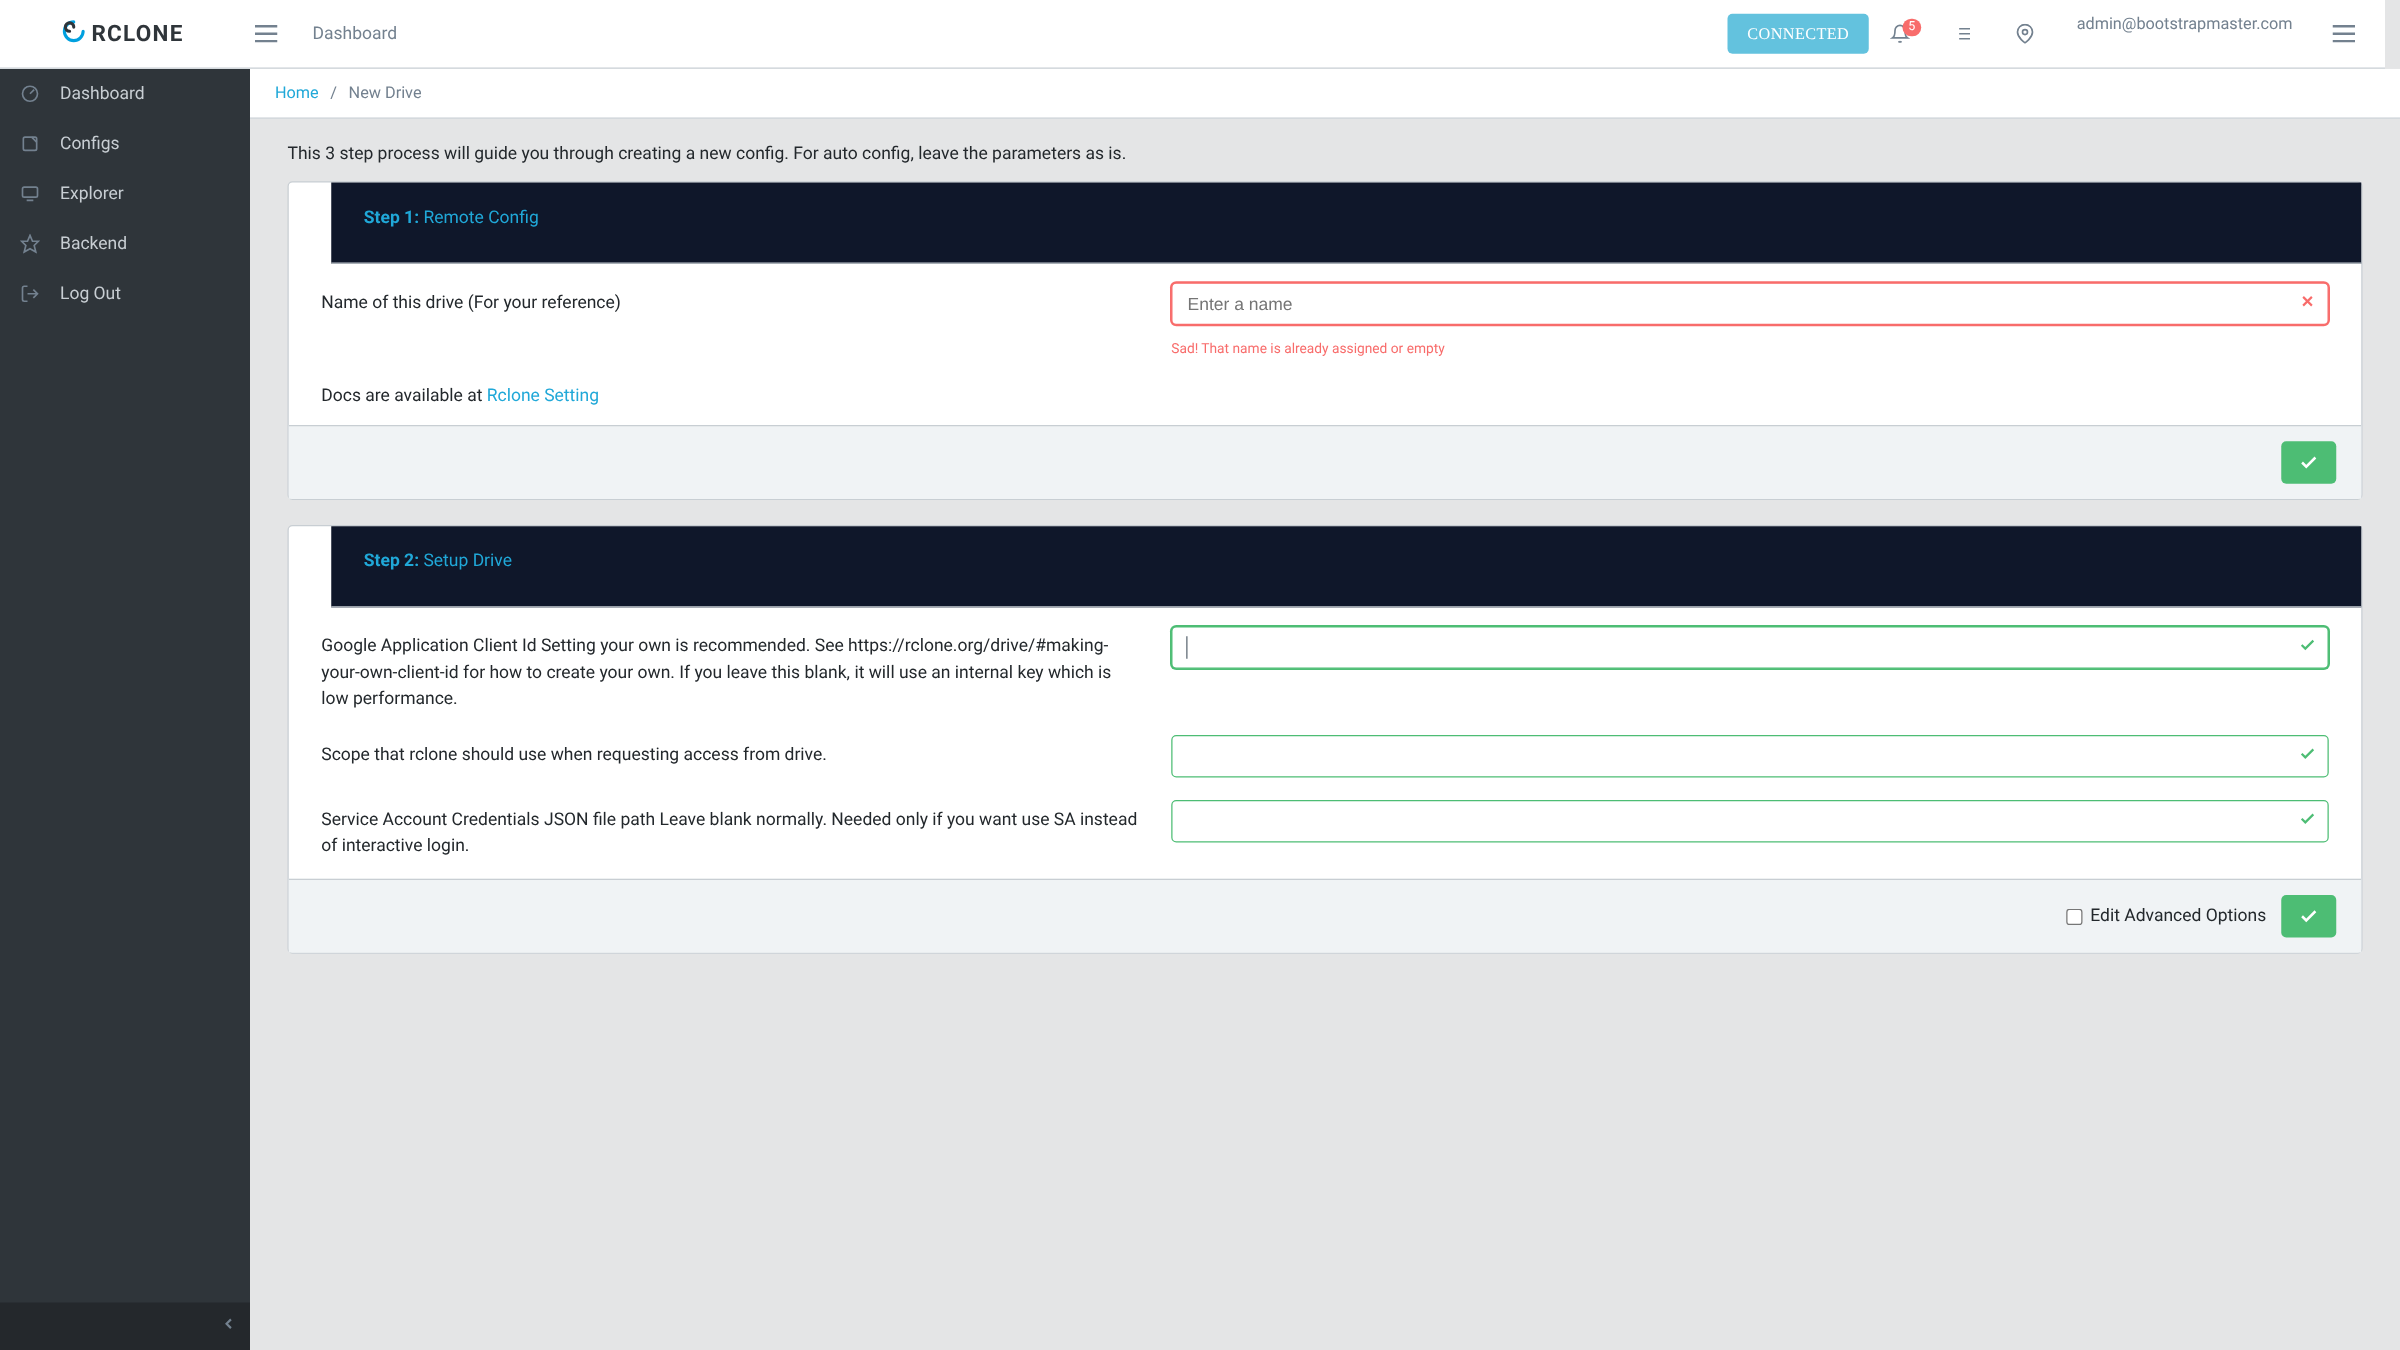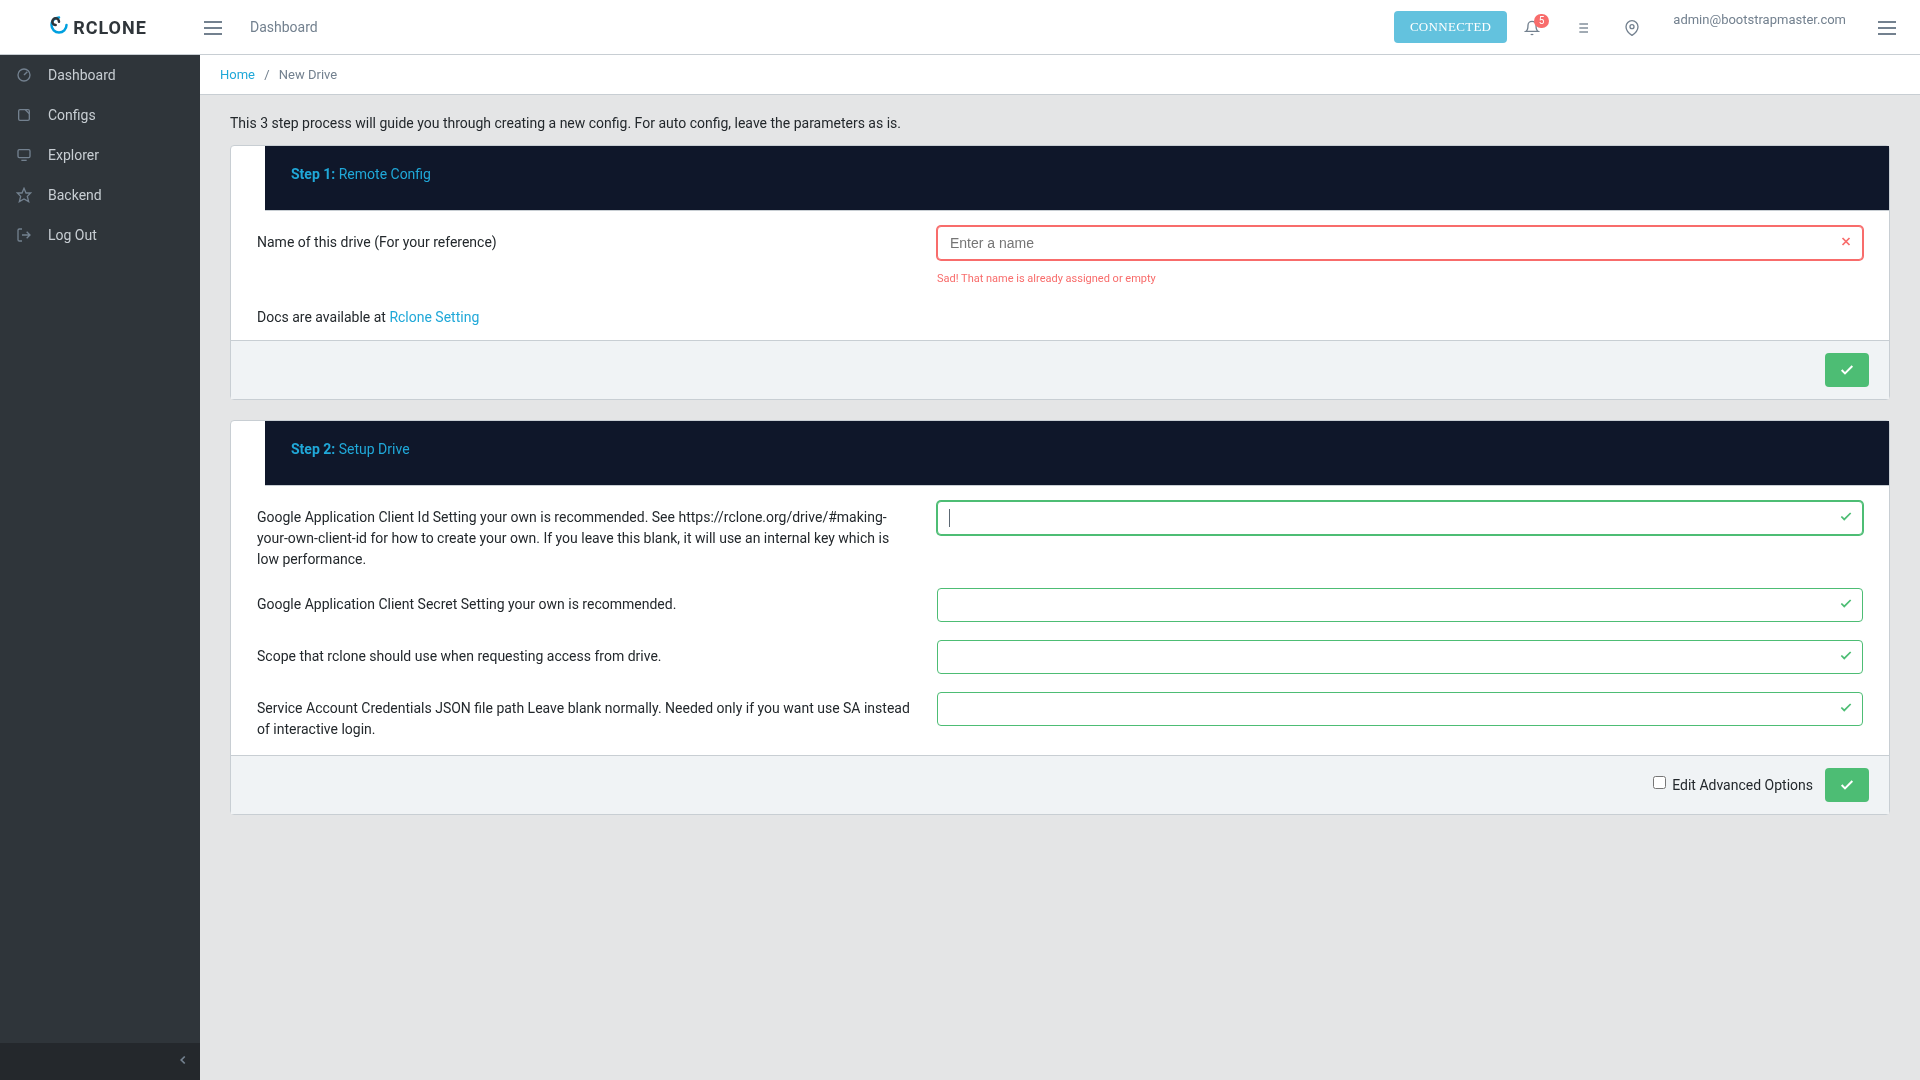--- a/index.html
+++ b/index.html
@@ -1,21 +1,21 @@
 <!DOCTYPE html>
 <html><head>
 <meta charset="utf-8">
 <style>
   * { box-sizing: border-box; margin: 0; padding: 0; }
   html, body { width: 1920px; height: 1080px; font-family: -apple-system, BlinkMacSystemFont, "Segoe UI", Roboto, "Helvetica Neue", Arial, sans-serif; font-size: 14px; color: #23282c; background: #e4e5e6; }
   a { text-decoration: none; }
 
   
   .app-header {
-    position: fixed; top: 0; left: 0; right: 0;
+    position: fixed; top: 0; left: 0; right: 12px;
     height: 55px; background: #fff; border-bottom: 1px solid #c8ced3;
     display: flex; align-items: center; padding: 0 8px; z-index: 10;
   }
   .brand { width: 180px; display: flex; align-items: center; justify-content: center; }
   .brand-logo { display: flex; align-items: center; font-weight: 700; font-size: 18px; letter-spacing: 1px; color: #2f353a; }
   .brand-logo .swirl { color: #00a0df; margin-right: 4px; font-size: 20px; }
   .hamburger { width: 50px; text-align: center; color: #73818f; cursor: pointer; }
   .hamburger svg { vertical-align: middle; }
   .nav-text { color: #73818f; padding: 0 12px; }
   .header-spacer { flex: 1; }
@@ -78,21 +78,21 @@
   .select-input { padding: 10px 12px; font-size: 15px; }
 
   .docs-line { color: #23282c; }
   .docs-line a { color: #20a8d8; }
 
   .btn-success {
     background: #4dbd74; color: #fff; border: none; border-radius: 4px;
     padding: 8px 14px; cursor: pointer; display: inline-flex; align-items: center; justify-content: center;
     min-width: 44px; height: 34px;
   }
-  .checkbox-row { display: inline-flex; align-items: flex-start; gap: 6px; color: #23282c; font-size: 14px; }
+  .checkbox-row { display: inline-flex; align-items: flex-end; gap: 6px; color: #23282c; font-size: 14px; }
   .checkbox-row input { transform: translateY(-1px); }
 
   .cursor-line {
     position: absolute; left: 12px; top: 8px; width: 1px; height: 18px; background: #5c6873;
   }
 </style>
 </head>
 <body>
 
 <header class="app-header">
@@ -258,26 +258,20 @@
         </span>
       </div>
       <div class="card-body" id="step2-body">
           <div class="form-row" style="margin-bottom: 18px;">
             <div class="form-label">Google Application Client Id Setting your own is recommended. See https://rclone.org/drive/#making-your-own-client-id for how to create your own. If you leave this blank, it will use an internal key which is low performance.</div>
             <div class="form-control-wrap" style="position: relative;"><input type="text" class="text-input is-valid focused" style=""><span class="input-icon-right ok"><svg width="14" height="14" viewBox="0 0 24 24" fill="none" stroke="currentColor" stroke-width="3">
                   <polyline points="20 6 9 17 4 12"></polyline>
                 </svg></span><span class="cursor-line"></span></div>
           </div>
           <div class="form-row" style="margin-bottom: 18px;">
-            <div class="form-label">Google Application Client Secret Setting your own is recommended.</div>
-            <div class="form-control-wrap" style="position: relative;"><input type="text" class="text-input is-valid" style=""><span class="input-icon-right ok"><svg width="14" height="14" viewBox="0 0 24 24" fill="none" stroke="currentColor" stroke-width="3">
-                  <polyline points="20 6 9 17 4 12"></polyline>
-                </svg></span></div>
-          </div>
-          <div class="form-row" style="margin-bottom: 18px;">
             <div class="form-label">Scope that rclone should use when requesting access from drive.</div>
             <div class="form-control-wrap" style="position: relative;"><input type="text" class="text-input is-valid" style=""><span class="input-icon-right ok"><svg width="14" height="14" viewBox="0 0 24 24" fill="none" stroke="currentColor" stroke-width="3">
                   <polyline points="20 6 9 17 4 12"></polyline>
                 </svg></span></div>
           </div>
           <div class="form-row" style="margin-bottom: 0px;">
             <div class="form-label">Service Account Credentials JSON file path Leave blank normally. Needed only if you want use SA instead of interactive login.</div>
             <div class="form-control-wrap" style="position: relative;"><input type="text" class="text-input is-valid" style=""><span class="input-icon-right ok"><svg width="14" height="14" viewBox="0 0 24 24" fill="none" stroke="currentColor" stroke-width="3">
                   <polyline points="20 6 9 17 4 12"></polyline>
                 </svg></span></div>

